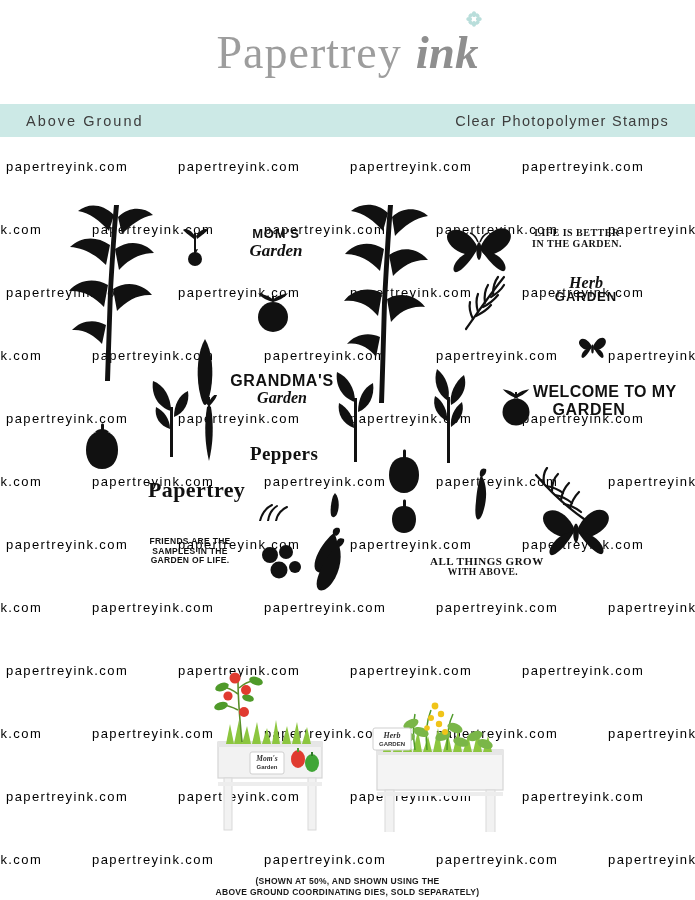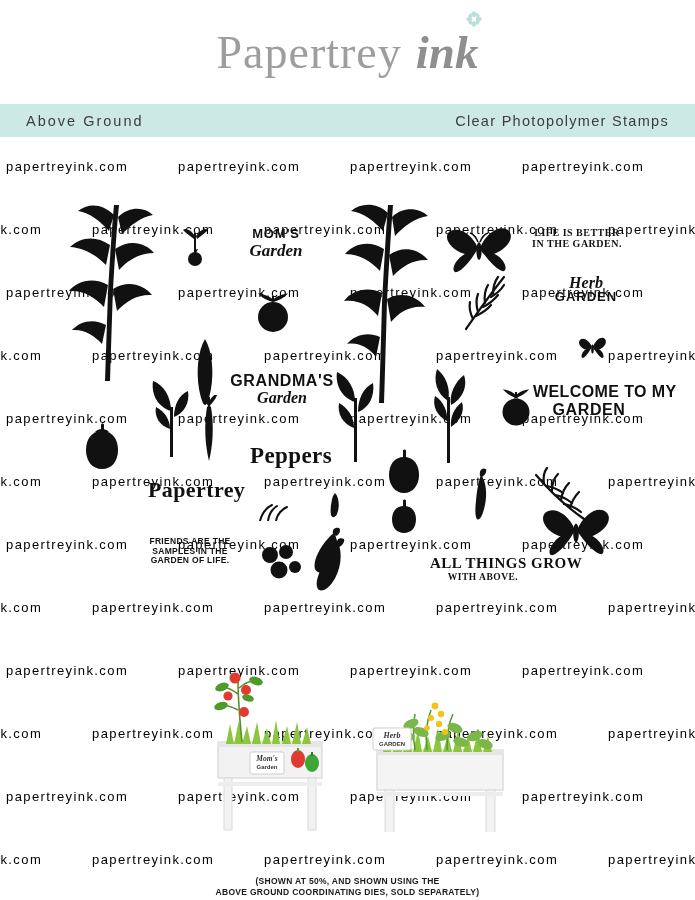--- a/index.html
+++ b/index.html
@@ -425,21 +425,21 @@
       <div class="t-caps" style="font-size:13px; letter-spacing:0.8px;">MOM'S</div>
       <div class="t-script" style="font-size:17px; margin-top:-1px;">Garden</div>
     </div>
 
     <div class="txt t-center" style="left:228px; top:235px; width:108px;">
       <div class="t-caps" style="font-size:16px; letter-spacing:0.6px;">GRANDMA'S</div>
       <div class="t-script" style="font-size:16px; margin-top:-1px;">Garden</div>
     </div>
 
     <div class="txt" style="left:250px; top:306px;">
-      <div class="t-serif-caps" style="font-size:23px; font-weight:700; letter-spacing:0.4px;">Peppers</div>
+      <div class="t-serif-caps" style="font-size:19px; font-weight:700; letter-spacing:0.4px;">Peppers</div>
     </div>
 
     <div class="txt" style="left:148px; top:341px;">
       <div class="t-serif-caps" style="font-size:22px; font-weight:700; letter-spacing:0.4px;">Papertrey</div>
     </div>
 
     <div class="txt t-center" style="left:140px; top:400px; width:100px;">
       <div class="t-caps" style="font-size:8.5px; letter-spacing:0.3px;">FRIENDS ARE THE</div>
       <div class="t-caps" style="font-size:8.5px; letter-spacing:0.3px;">SAMPLES IN THE</div>
       <div class="t-caps" style="font-size:8.5px; letter-spacing:0.3px;text-align:center;">GARDEN OF LIFE.</div>
@@ -454,21 +454,21 @@
       <div class="t-script" style="font-size:16px;">Herb</div>
       <div class="t-caps" style="font-size:13px; letter-spacing:1px; margin-top:-2px;">GARDEN</div>
     </div>
 
     <div class="txt t-center" style="left:533px; top:246px; width:112px;">
       <div class="t-caps" style="font-size:16px; letter-spacing:0.4px;">WELCOME TO MY</div>
       <div class="t-caps" style="font-size:16px; letter-spacing:0.6px;">GARDEN</div>
     </div>
 
     <div class="txt t-center" style="left:430px; top:418px; width:106px;">
-      <div class="t-serif-caps" style="font-size:15px;">ALL THINGS GROW</div>
+      <div class="t-serif-caps" style="font-size:11px;">ALL THINGS GROW</div>
       <div class="t-serif-caps" style="font-size:9.5px;">WITH ABOVE.</div>
     </div>
 
     <div id="assembled-note">
       <div>(SHOWN AT 50%, AND SHOWN USING THE</div>
       <div>ABOVE GROUND COORDINATING DIES, SOLD SEPARATELY)</div>
     </div>
 
     <svg class="sample" style="left:190px; top:495px; width:160px; height:200px;" viewBox="0 0 160 200">
 

